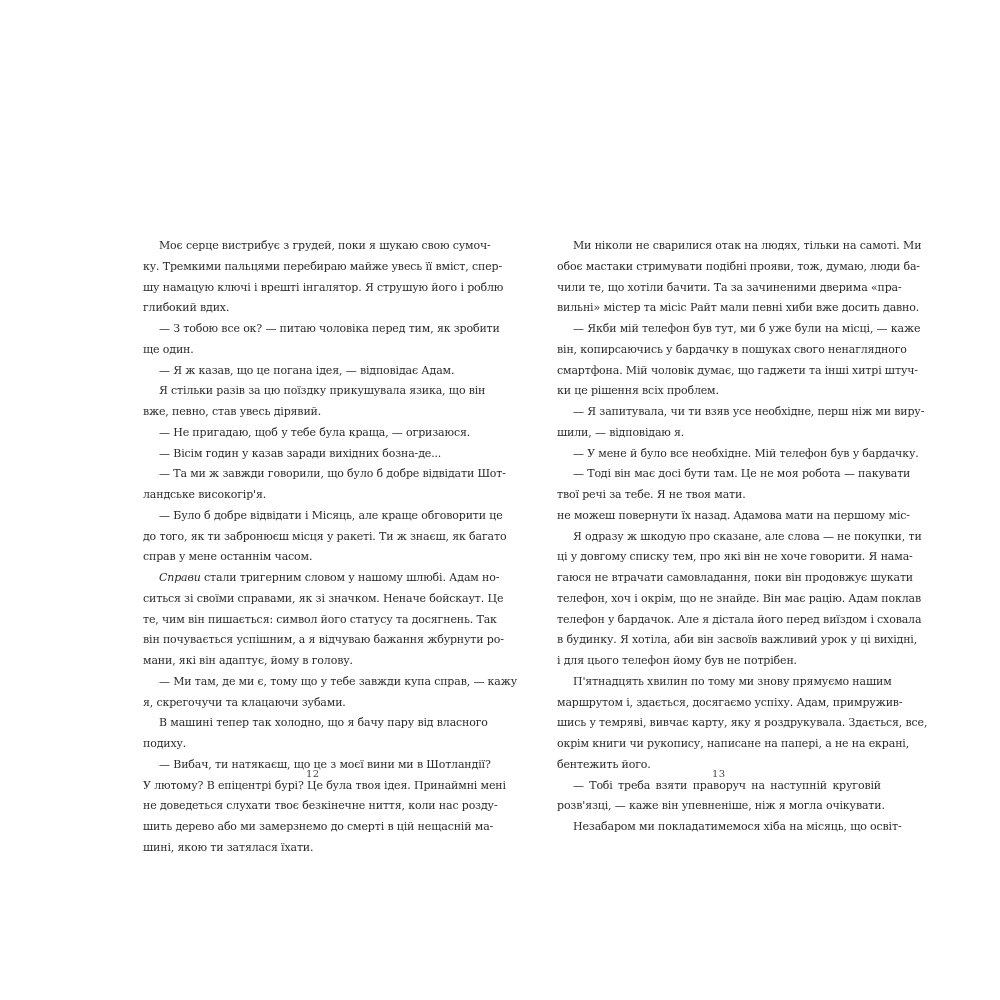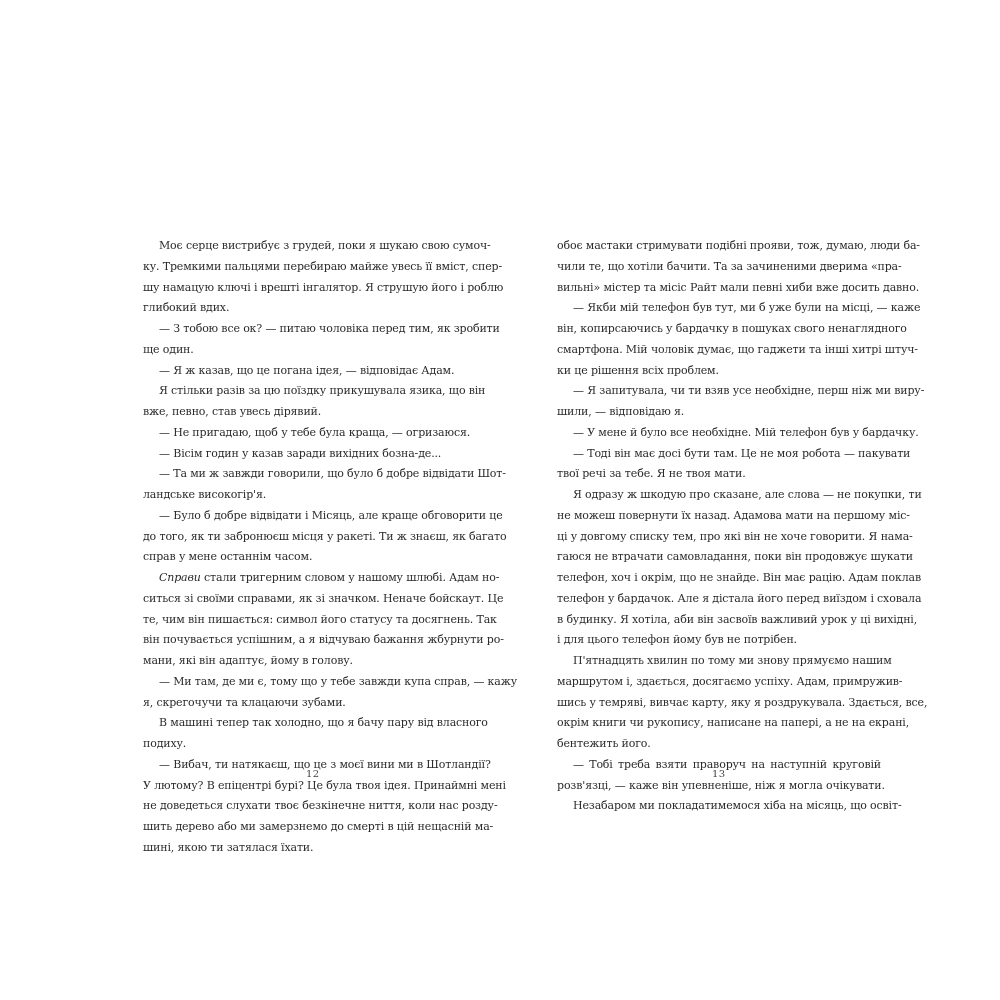--- a/index.html
+++ b/index.html
@@ -54,34 +54,35 @@
     <div class="line last">подиху.</div>
     <div class="line indent">— Вибач, ти натякаєш, що це з моєї вини ми в Шотландії?</div>
     <div class="line">У лютому? В епіцентрі бурі? Це була твоя ідея. Принаймні мені</div>
     <div class="line">не доведеться слухати твоє безкінечне ниття, коли нас розду-</div>
     <div class="line">шить дерево або ми замерзнемо до смерті в цій нещасній ма-</div>
     <div class="line last">шині, якою ти затялася їхати.</div>
   </div>
 <div class="pagenum left">12</div>
 
 <div class="page right" id="right-page">
+    <div class="line indent">Ми ніколи не сварилися отак на людях, тільки на самоті. Ми</div>
     <div class="line">обоє мастаки стримувати подібні прояви, тож, думаю, люди ба-</div>
     <div class="line">чили те, що хотіли бачити. Та за зачиненими дверима «пра-</div>
     <div class="line last">вильні» містер та місіс Райт мали певні хиби вже досить давно.</div>
     <div class="line indent">— Якби мій телефон був тут, ми б уже були на місці, — каже</div>
     <div class="line">він, копирсаючись у бардачку в пошуках свого ненаглядного</div>
     <div class="line">смартфона. Мій чоловік думає, що гаджети та інші хитрі штуч-</div>
     <div class="line last">ки це рішення всіх проблем.</div>
     <div class="line indent">— Я запитувала, чи ти взяв усе необхідне, перш ніж ми виру-</div>
     <div class="line last">шили, — відповідаю я.</div>
     <div class="line indent last">— У мене й було все необхідне. Мій телефон був у бардачку.</div>
     <div class="line indent">— Тоді він має досі бути там. Це не моя робота — пакувати</div>
     <div class="line last">твої речі за тебе. Я не твоя мати.</div>
+    <div class="line">не можеш повернути їх назад. Адамова мати на першому міс-</div>
     <div class="line indent">Я одразу ж шкодую про сказане, але слова — не покупки, ти</div>
-    <div class="line">не можеш повернути їх назад. Адамова мати на першому міс-</div>
     <div class="line">ці у довгому списку тем, про які він не хоче говорити. Я нама-</div>
     <div class="line">гаюся не втрачати самовладання, поки він продовжує шукати</div>
     <div class="line">телефон, хоч і окрім, що не знайде. Він має рацію. Адам поклав</div>
     <div class="line">телефон у бардачок. Але я дістала його перед виїздом і сховала</div>
     <div class="line">в будинку. Я хотіла, аби він засвоїв важливий урок у ці вихідні,</div>
     <div class="line last">і для цього телефон йому був не потрібен.</div>
     <div class="line indent">П'ятнадцять хвилин по тому ми знову прямуємо нашим</div>
     <div class="line">маршрутом і, здається, досягаємо успіху. Адам, примружив-</div>
     <div class="line">шись у темряві, вивчає карту, яку я роздрукувала. Здається, все,</div>
     <div class="line">окрім книги чи рукопису, написане на папері, а не на екрані,</div>

